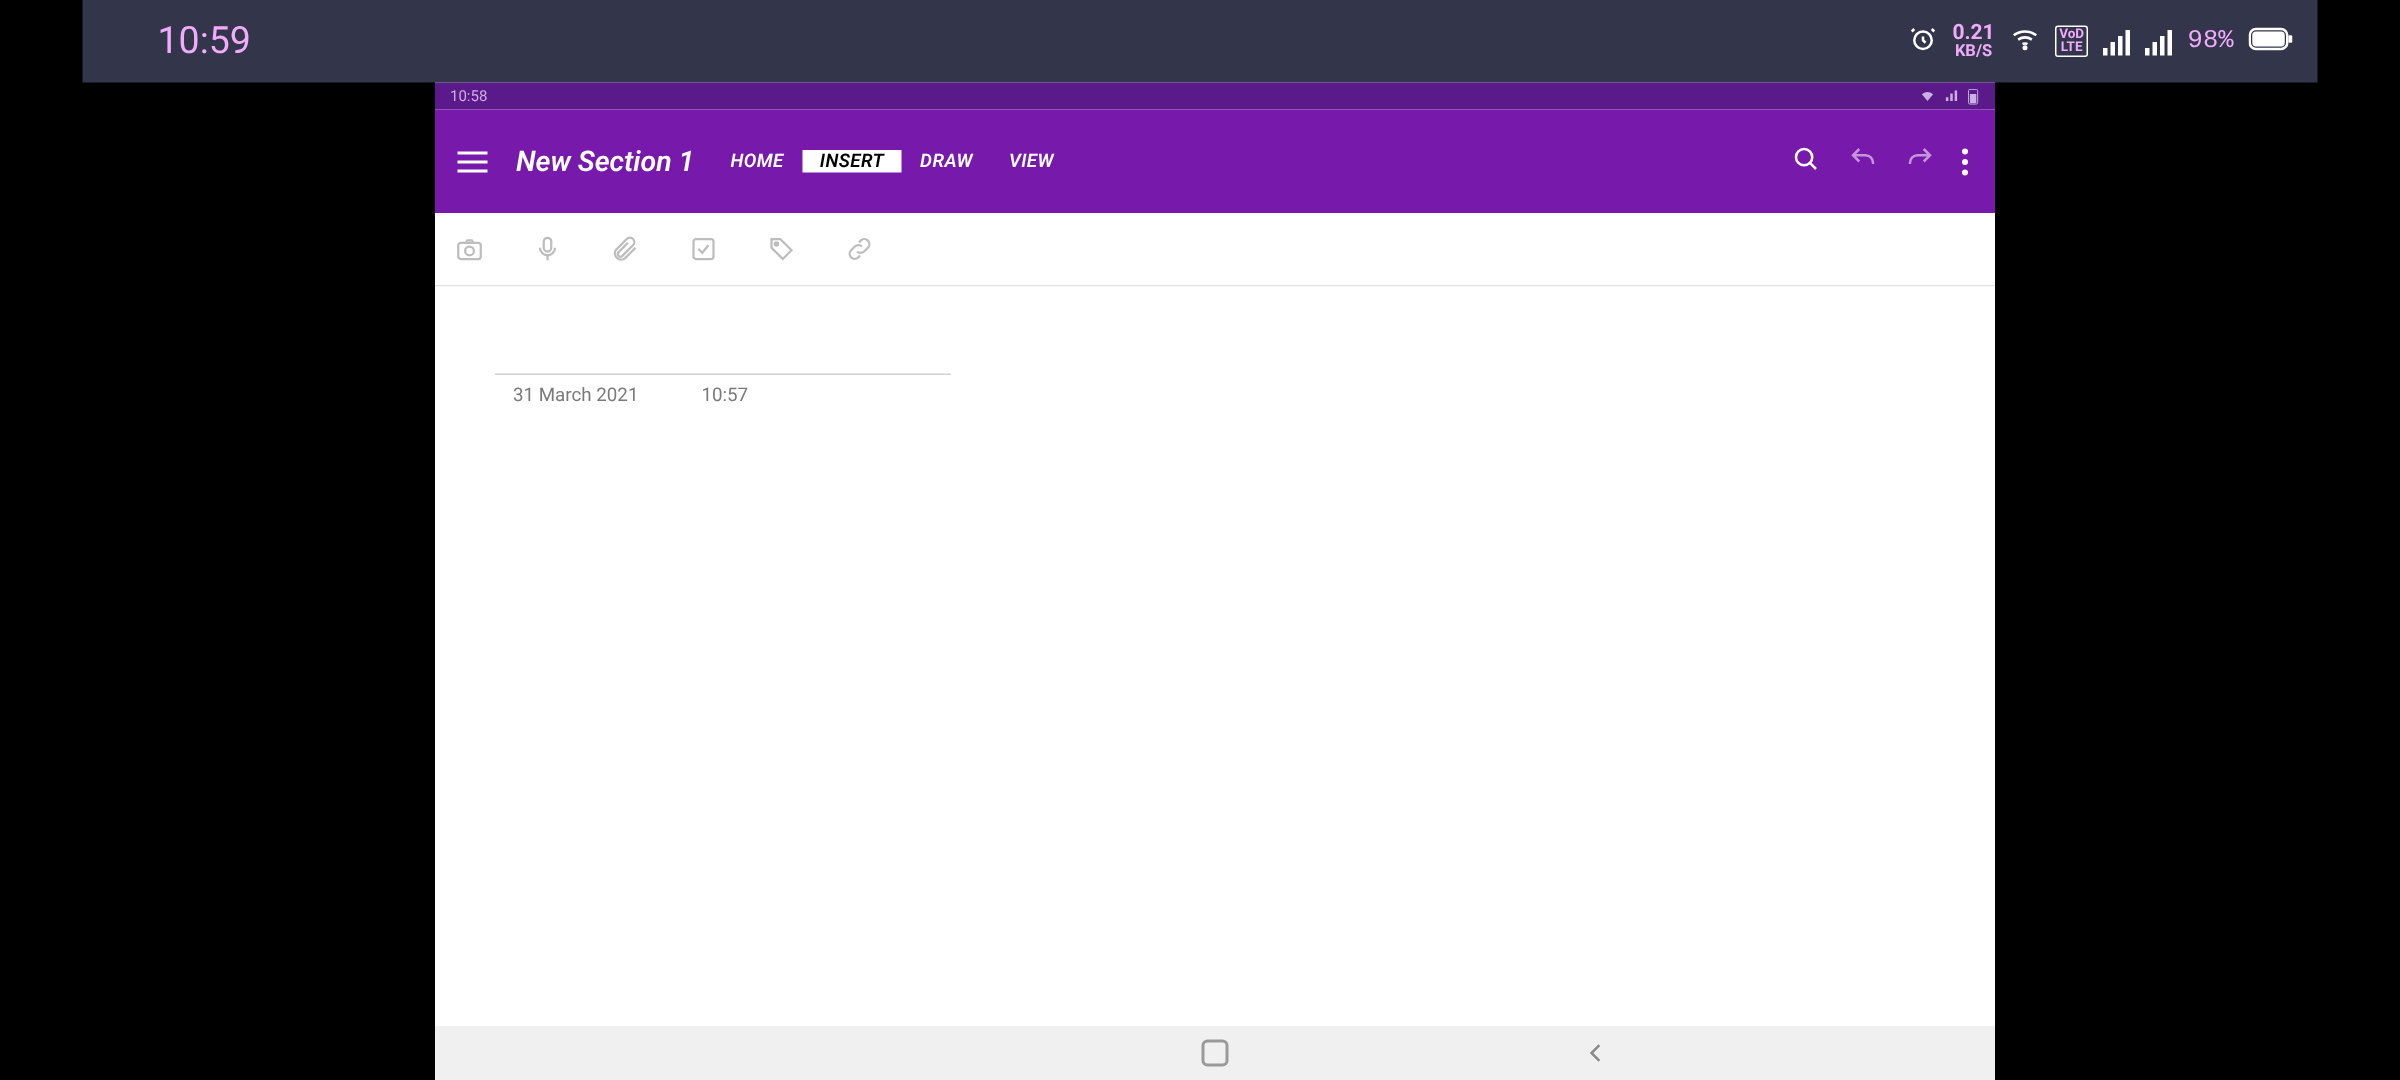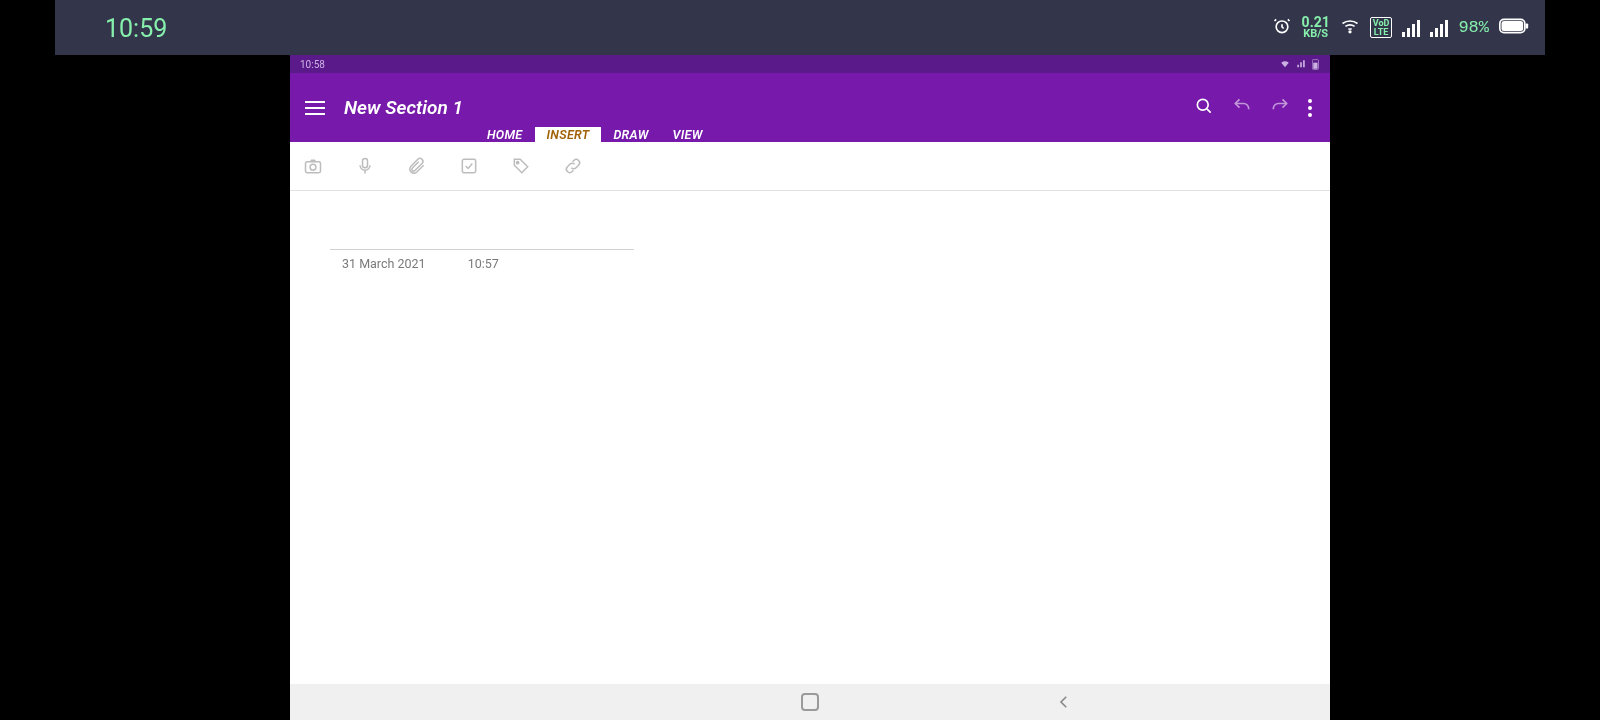--- a/index.html
+++ b/index.html
@@ -1,17 +1,17 @@
 <!DOCTYPE html>
 <html><head>
 <meta charset="utf-8">
 <style>
   html,body{margin:0;padding:0;width:1600px;height:720px;background:#000;font-family:Roboto,"Segoe UI",Arial,sans-serif;overflow:hidden;}
   
-  .outer-status{position:absolute;left:55px;right:55px;top:0;height:55px;background:#33354a;color:#86efac;}
+  .outer-status{position:absolute;left:55px;right:55px;top:0;height:55px;background:#33354a;color:#f0abfc;}
   .outer-status .clock{position:absolute;left:50px;top:50%;transform:translateY(-50%);font-size:25px;font-weight:400;}
   .outer-status .right{position:absolute;right:16px;top:50%;transform:translateY(-50%);display:flex;align-items:center;gap:10px;}
   .outer-status .kbs{display:flex;flex-direction:column;align-items:center;line-height:0.9;font-size:11px;font-weight:700;}
   .outer-status .kbs .num{font-size:14px;}
   .outer-status .lte{font-size:9px;font-weight:700;line-height:0.95;text-align:center;border:1px solid #fff;padding:1px 2px 0 2px;border-radius:2px;}
   .outer-status .lte span{display:block;}
   .outer-status .batpct{font-size:17px;font-weight:400;font-family:Liberation Mono, monospace;}
   .signal{display:flex;align-items:flex-end;gap:2px;height:18px;}
   .signal span{width:3px;background:#fff;display:block;}
   .signal span:nth-child(1){height:5px;}
@@ -24,23 +24,23 @@
   .inner-status{height:18px;background:#5a1a8a;color:#cbb1e2;font-size:10px;display:flex;align-items:center;justify-content:space-between;padding:0 10px;}
   .inner-status .r{display:flex;align-items:center;gap:6px;font-size:9px;}
   
   .appbar{height:69px;background:#7719aa;display:flex;align-items:stretch;color:#fff;font-style:italic;}
   .hamburger{width:50px;display:flex;align-items:center;justify-content:center;}
   .hamburger div{width:20px;height:2px;background:#fff;position:relative;}
   .hamburger div::before,.hamburger div::after{content:"";position:absolute;left:0;right:0;height:2px;background:#fff;}
   .hamburger div::before{top:-6px;}
   .hamburger div::after{top:6px;}
   .section-title{display:flex;align-items:center;font-size:19px;font-weight:600;padding:0 12px 0 4px;}
-  .tabs{display:flex;align-items:flex-end;}
+  .tabs{display:flex;align-items:center;}
   .tab{display:flex;align-items:center;padding:0 12px;font-size:12.5px;font-weight:600;letter-spacing:0.3px;color:#fff;}
-  .tab.active{background:#fff;color:#a16207;}
+  .tab.active{background:#fff;color:#000000;}
   .appbar .spacer{flex:1;}
   .appbar .actions{display:flex;align-items:center;gap:18px;padding:0 18px;}
   .appbar .actions svg{width:20px;height:20px;}
   .appbar .undo,.appbar .redo{opacity:0.55;}
   .dots{display:flex;flex-direction:column;gap:3px;}
   .dots span{width:4px;height:4px;border-radius:50%;background:#fff;}
   
   .toolbar{height:48px;border-bottom:1px solid #e2e2e2;display:flex;align-items:center;padding:0 8px;gap:22px;}
   .toolbar .tbtn{width:30px;height:30px;display:flex;align-items:center;justify-content:center;color:#bdbdbd;}
   .toolbar svg{width:20px;height:20px;}

